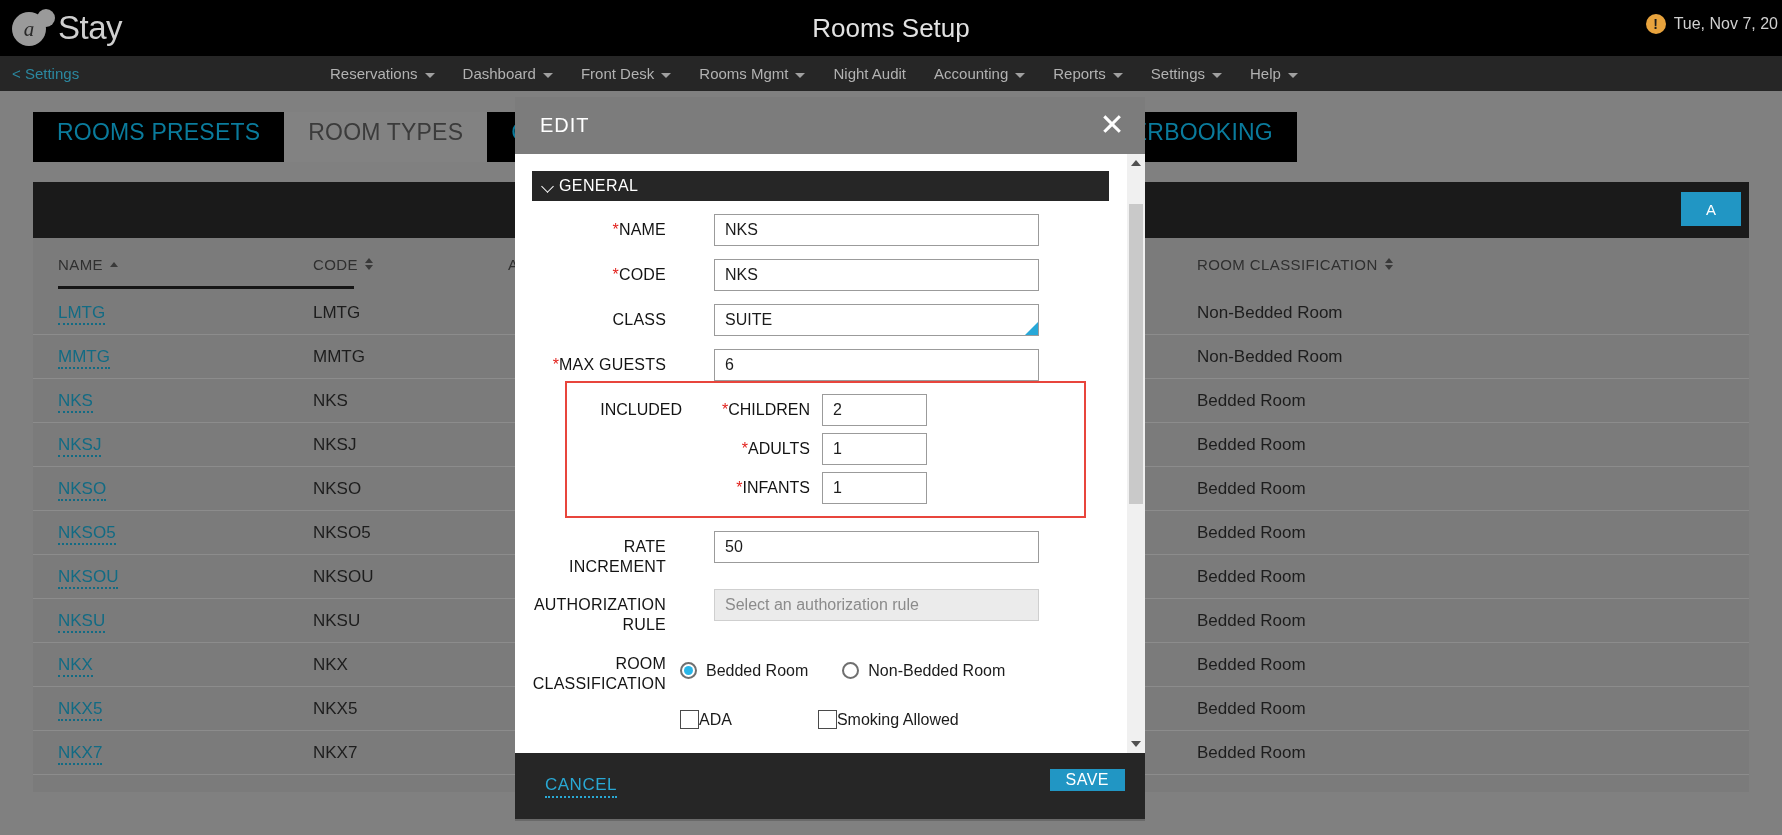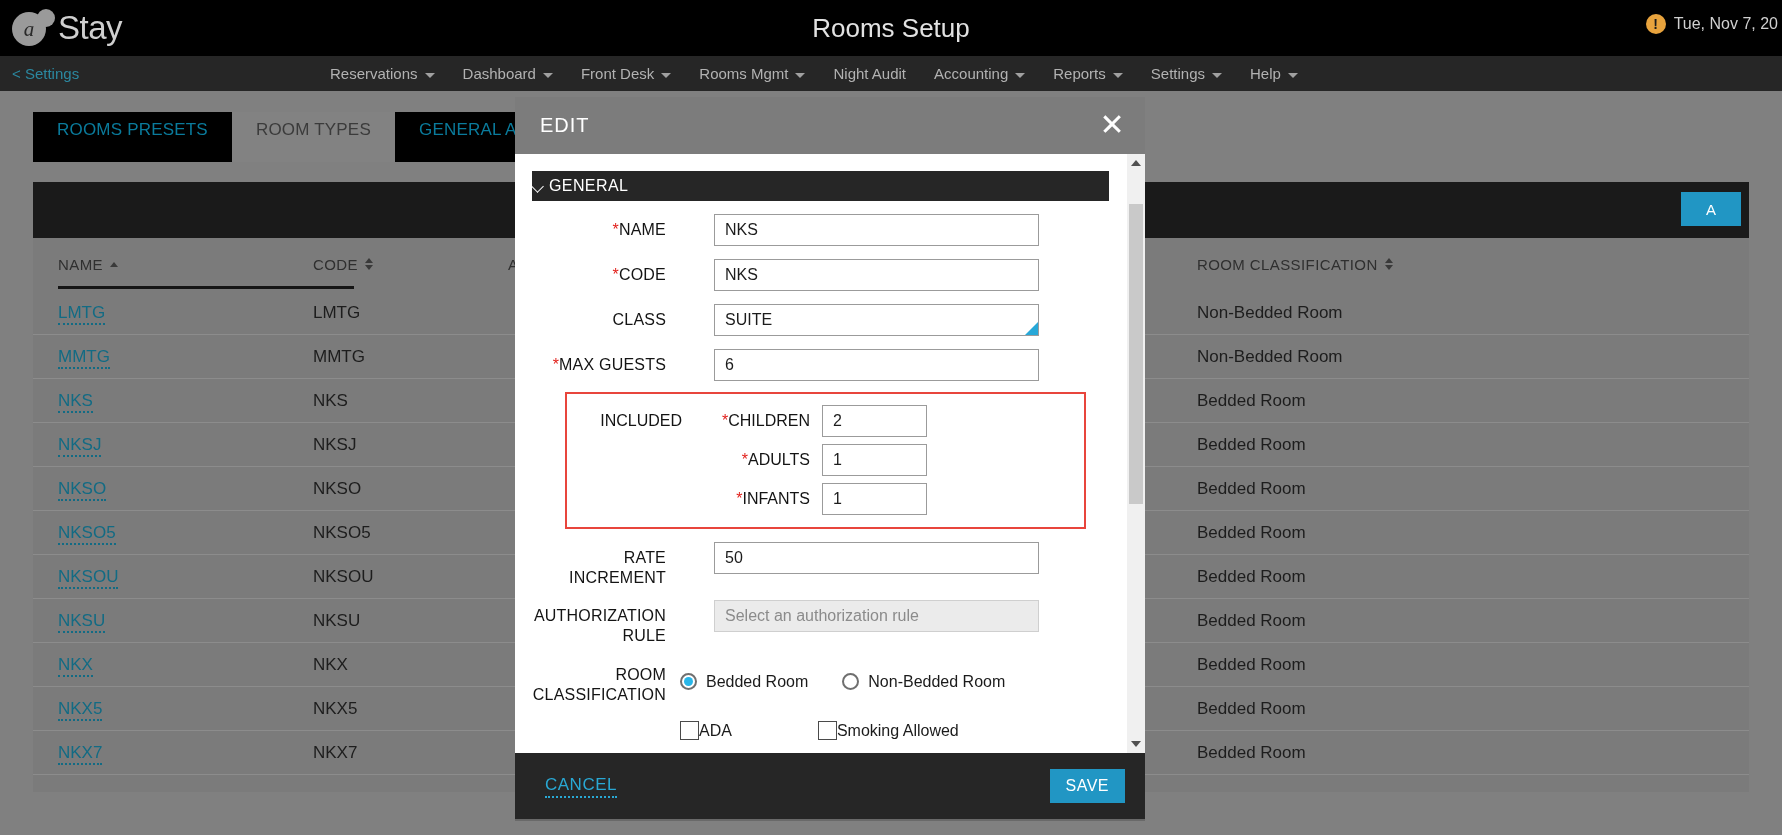--- a/index.html
+++ b/index.html
@@ -63,23 +63,23 @@
 
   
   .tabstrip {
     position:absolute; left:0; top:91px; width:1782px; height:6px; background:#808080;
   }
   .tabs {
     position:absolute; left:33px; top:112px; height:50px;
     display:flex; align-items:stretch;
   }
   .tab {
-    background:#000; color:#0a7b9c; font-size:17px;
-    display:flex; align-items:flex-start; justify-content:center;
-    padding:8px 24px; letter-spacing:0.2px;
+    background:#000; color:#0a7b9c; font-size:23px;
+    display:flex; align-items:flex-end; justify-content:center;
+    padding:16px 24px; letter-spacing:0.2px;
   }
   .tab.active { background:#828282; color:#3b3b3b; }
 
   .content-gap { position:absolute; left:0; top:162px; width:1782px; height:20px; background:#808080; }
 
   
   .table-panel {
     position:absolute; left:33px; top:182px; width:1716px; height:610px;
     background:#7b7b7b;
   }
@@ -143,21 +143,21 @@
 
   .modal-body {
     flex:1 1 auto; position:relative; background:#fff; overflow:hidden;
   }
   .scroll-area {
     position:absolute; left:0; top:0; right:18px; bottom:0;
     padding:17px 18px 0 17px;
   }
   .section-header {
     height:30px; background:#262626; color:#fff; font-size:16px;
-    display:flex; align-items:center; gap:2px; padding-left:1px; letter-spacing:0.4px;
+    display:flex; align-items:center; gap:2px; padding-left:11px; letter-spacing:0.4px;
   }
   .chev-down {
     display:inline-block; width:11px; height:11px; position:relative; margin-right:3px;
   }
   .chev-down::after {
     content:""; position:absolute; left:0; top:1px;
     width:8px;height:8px;border-right:1.6px solid #fff;border-bottom:1.6px solid #fff;
     transform:rotate(45deg);
   }
 
@@ -173,21 +173,21 @@
     position:relative;
   }
   .finput.disabled { background:#ebebeb; border-color:#cfcfcf; color:#8b8b8b; }
   .finput.select::after {
     content:""; position:absolute; right:0; bottom:0;
     width:0;height:0;border-left:13px solid transparent;border-bottom:13px solid #27a8d8;
   }
 
   
   .included-box {
-    position:relative; margin-top:11px; margin-left:33px;
+    position:relative; margin-left:33px;
     border:2px solid #e8453c; padding:11px 12px 12px 0; width:521px;
   }
   .inc-row { display:flex; align-items:center; margin-bottom:7px; }
   .inc-row:last-child { margin-bottom:0; }
   .inc-lead { width:115px; text-align:right; font-size:16px; color:#141414; padding-right:0; }
   .inc-label { width:140px; text-align:right; padding-right:12px; font-size:16px; color:#141414; }
   .inc-input {
     width:105px; height:32px; border:1px solid #9b9b9b; background:#fff;
     font-size:16px; color:#1c1c1c; padding:0 10px; line-height:30px;
   }
@@ -219,21 +219,21 @@
 
   .modal-footer {
     height:66px; background:#262626; position:relative; flex:0 0 auto;
     display:flex; align-items:center;
   }
   .cancel-link {
     margin-left:30px; color:#29a8d4; font-size:17px;
     border-bottom:2px dotted #29a8d4; line-height:22px; letter-spacing:0.5px;
   }
   .save-btn {
-    position:absolute; right:20px; top:16px; height:34px; min-width:64px;
+    position:absolute; right:20px; top:16px; height:22px; min-width:64px;
     background:#2196c4; color:#fff; font-size:16px; letter-spacing:0.5px;
     display:flex; align-items:center; justify-content:center; padding:0 16px;
   }
 </style>
 </head>
 <body>
 
 <div class="topbar">
   <div class="logo">
     <div class="logo-mark">

